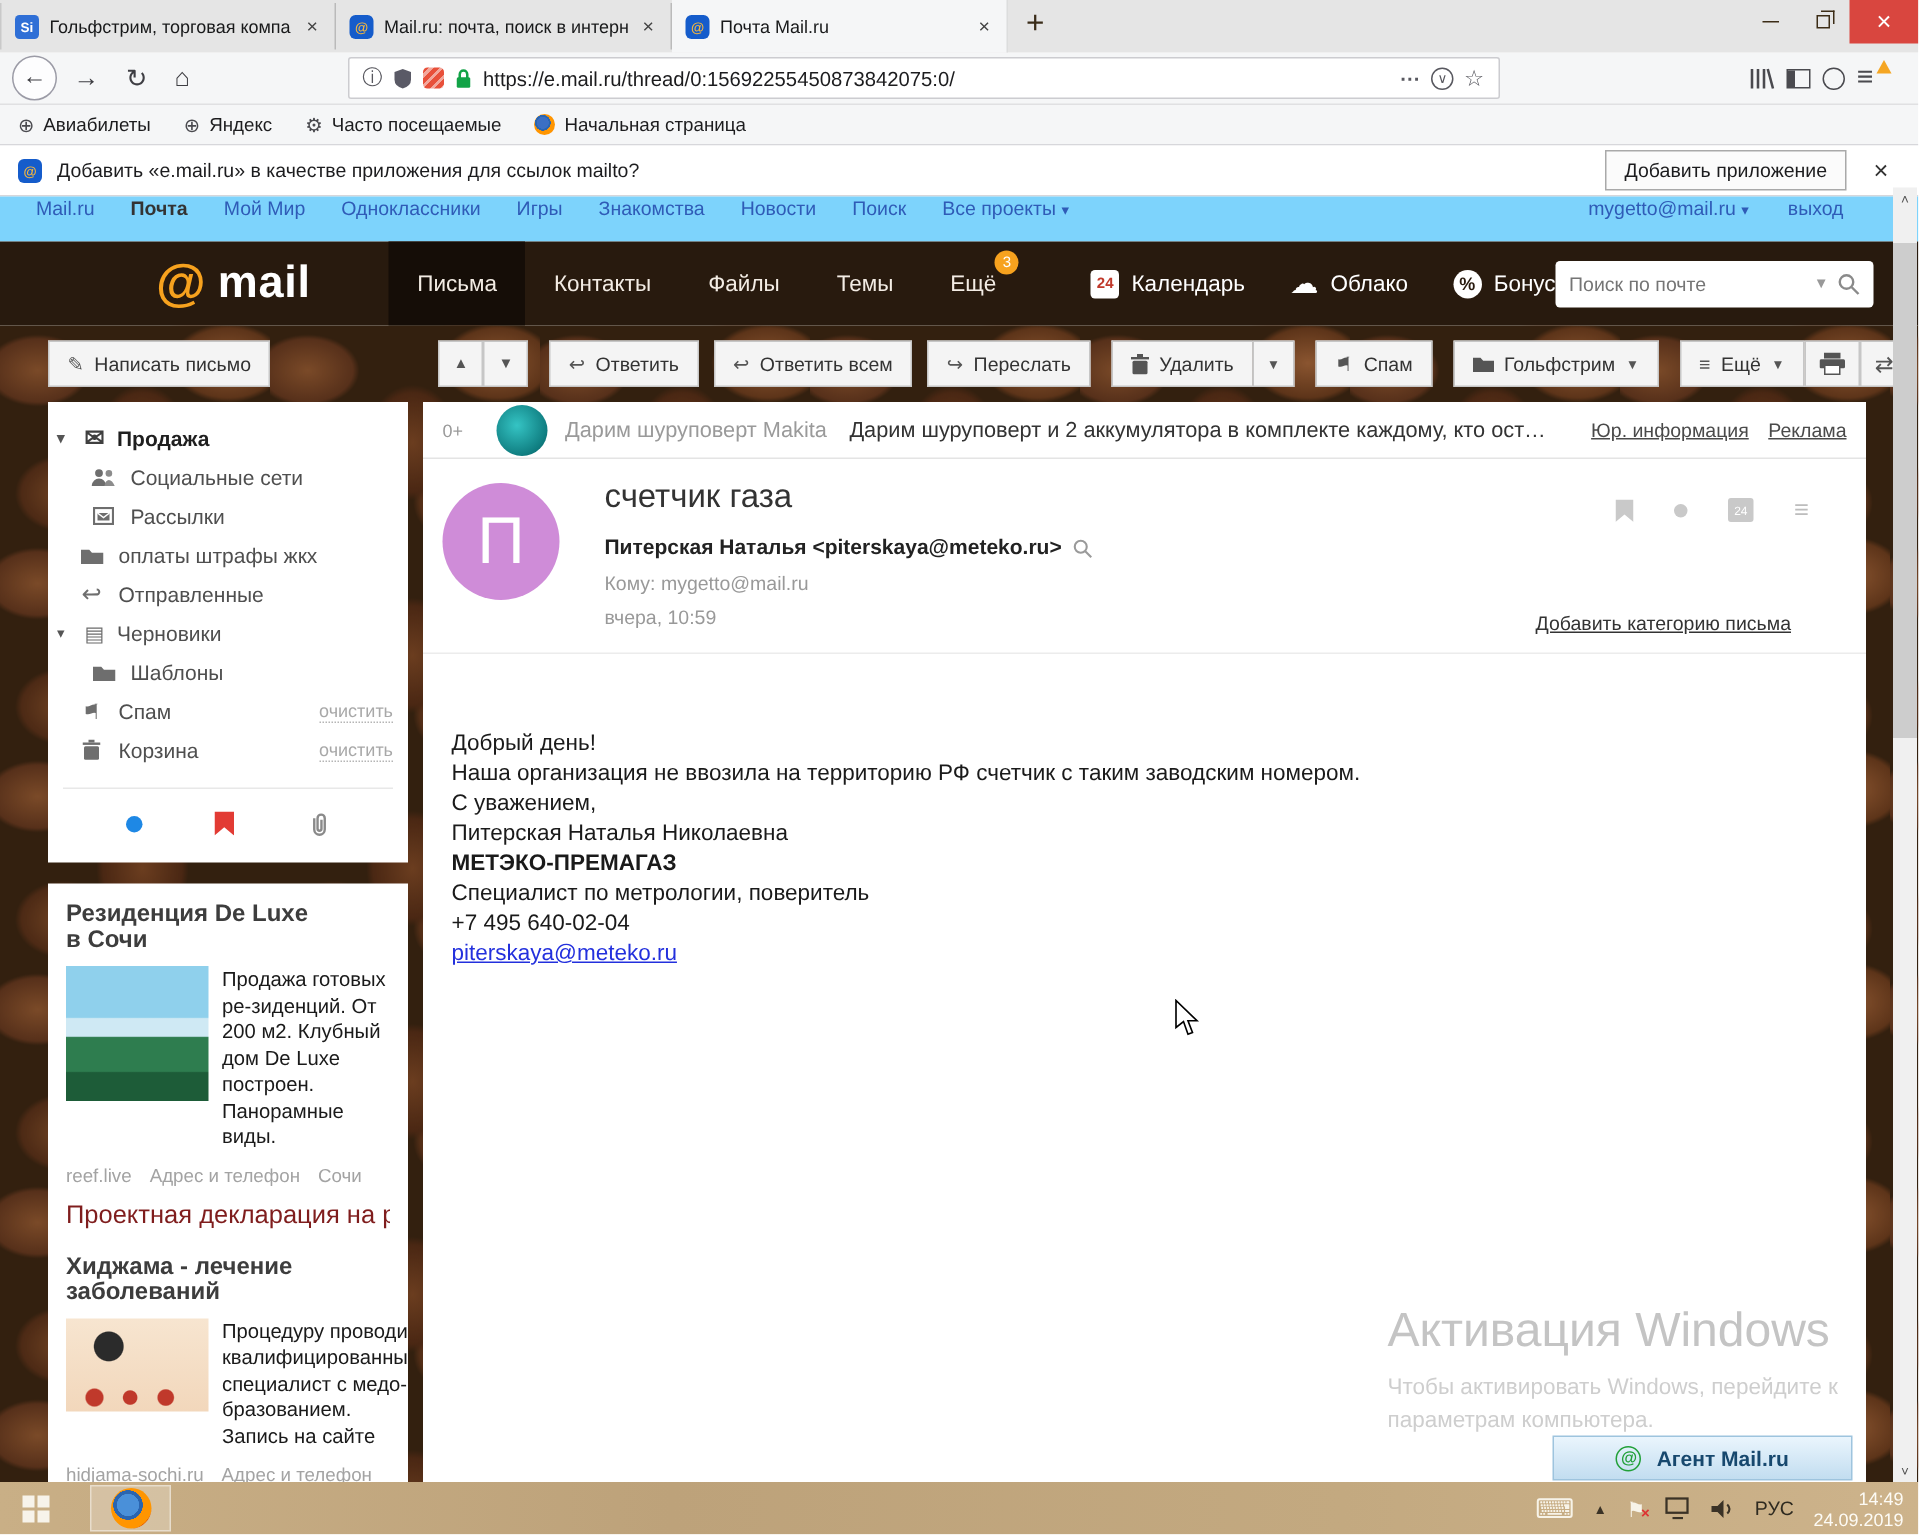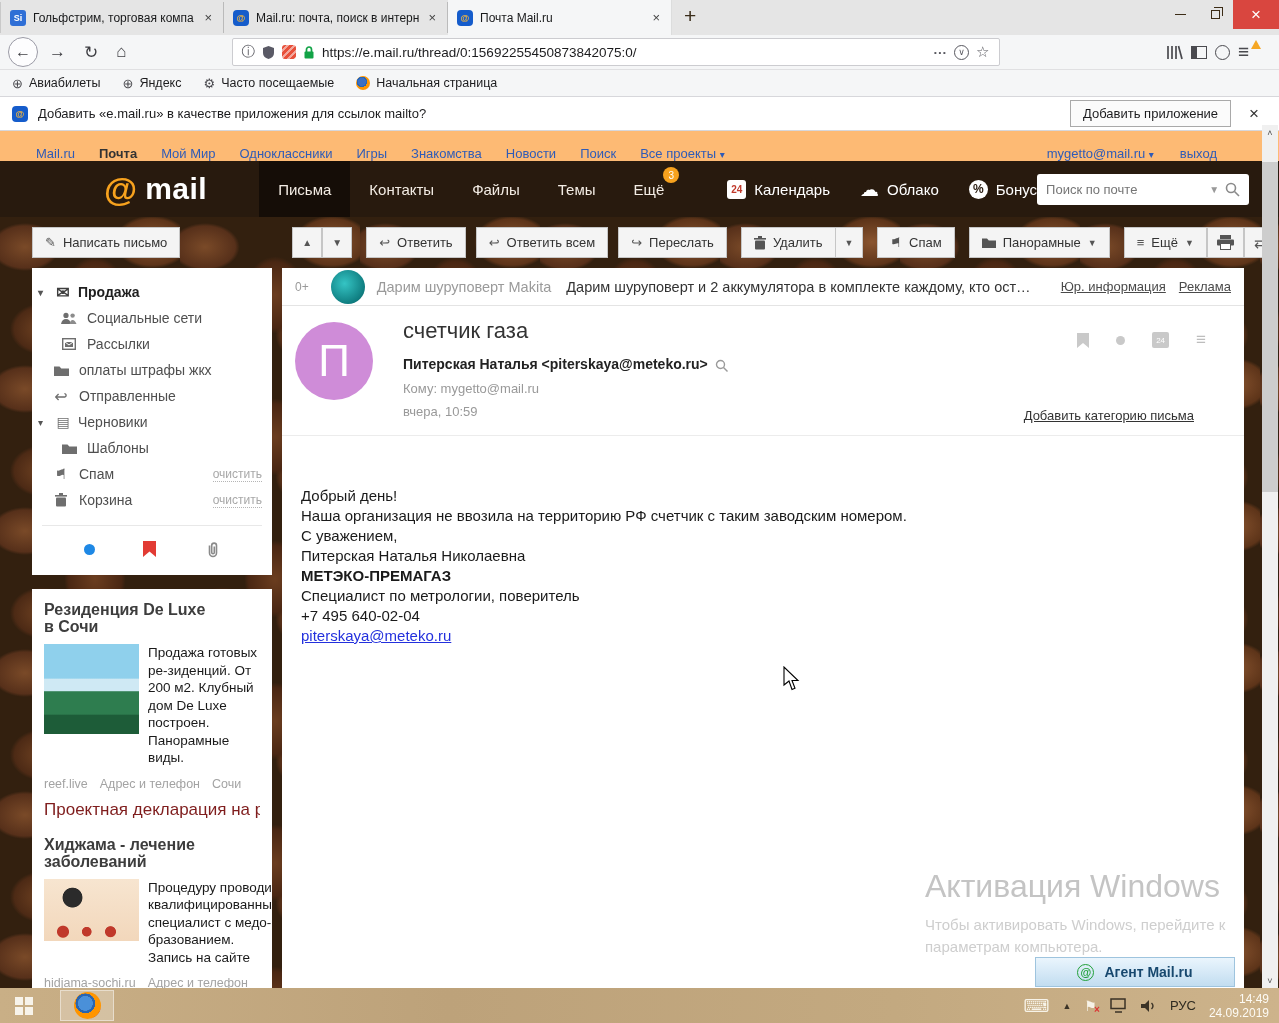--- a/index.html
+++ b/index.html
@@ -43,21 +43,21 @@
   .bk{display:flex;align-items:center;gap:6px}
   .bkico{font-size:13px;color:#4a4a4f}
   .ffcircle{width:14px;height:14px;border-radius:50%;background:radial-gradient(circle at 42% 42%,#3b6fc4 0 34%,#2a65b0 35% 45%,#ff9500 46% 75%,#e66000 76%)}
 
   
   .notif{height:34px;background:#fff;border-bottom:1px solid #d7d7db;display:flex;align-items:center;padding:0 12px;font-size:13px;color:#1c1c1e;gap:10px}
   .notifbtn{margin-left:auto;border:1px solid #a9a9a9;background:#fbfbfb;padding:5px 12px;font-size:13px;color:#1c1c1e}
   .notifx{font-size:17px;color:#333;padding:0 8px}
 
   
-  .portal{height:30px;background:#fdba74;display:flex;align-items:flex-end;font-size:13px;padding:0 36px;gap:24px}
+  .portal{height:30px;background:#7dd3fc;display:flex;align-items:flex-start;font-size:13px;padding:0 24px;gap:24px}
   .plink{color:#2f5bb7}
   .plink.cur{color:#333;font-weight:bold}
   .pright{margin-left:auto;display:flex;gap:26px;margin-right:26px}
   .caret{font-size:10px;color:#2f5bb7}
 
   
   .mhead{height:56px;background:#281a0e;display:flex;align-items:center;color:#fff}
   .logo{display:flex;align-items:center;gap:8px;margin-left:104px;margin-right:52px}
   .logoat{color:#f7a21e;font-size:34px;font-weight:bold;line-height:1}
   .logotxt{color:#fff;font-size:30px;font-weight:bold;letter-spacing:.5px}
@@ -362,21 +362,21 @@
           <span class="ic" style="font-size:9px">▼</span>
         </div>
       <div class="tbtn sp14">
           <span class="ic flipx">⚑</span>
           <span>Спам</span>
         </div>
       <div class="tbtn sp14">
           <svg width="14" height="11">
             <path d="M0 1.5 h5 l1.8 2 H14 v7.5 H0 z" fill="#555"></path>
           </svg>
-          <span>Панорамные</span>
+          <span>Гольфстрим</span>
           <span class="ic" style="font-size:9px">▼</span>
         </div>
       <div class="tbtn sp14">
           <span class="ic">≡</span>
           <span>Ещё</span>
           <span class="ic" style="font-size:9px">▼</span>
         </div>
       <div class="tbtn narrow" style="margin-left:auto">
           <svg width="17" height="15">
             <rect x="3" y="0" width="11" height="4" fill="#555"></rect>

